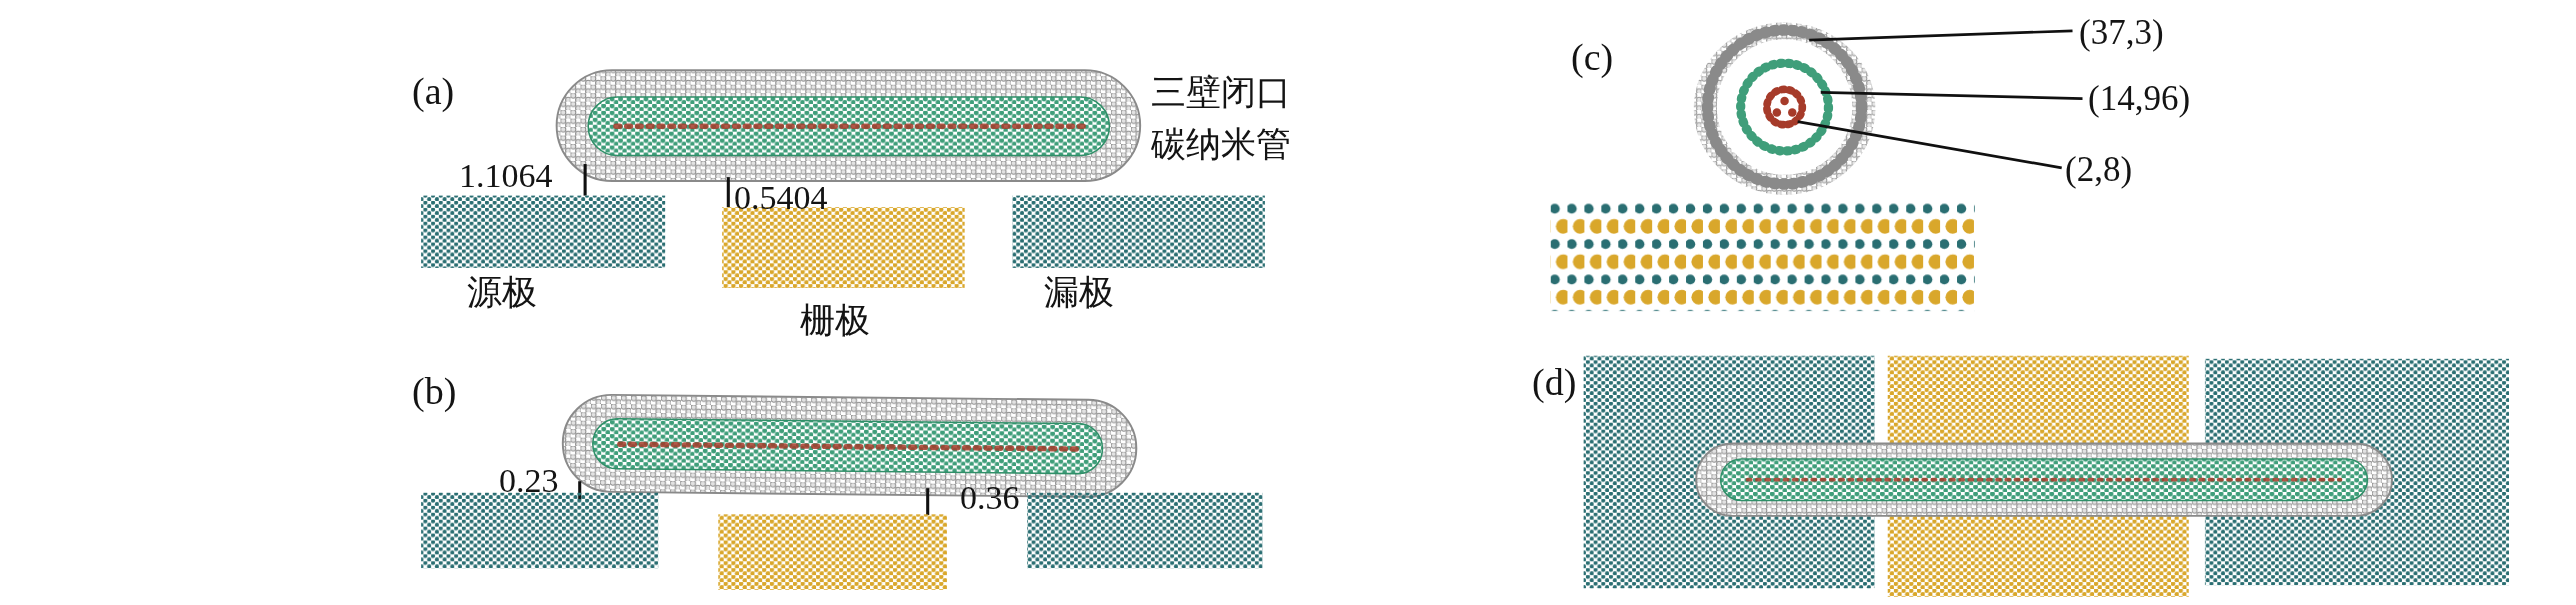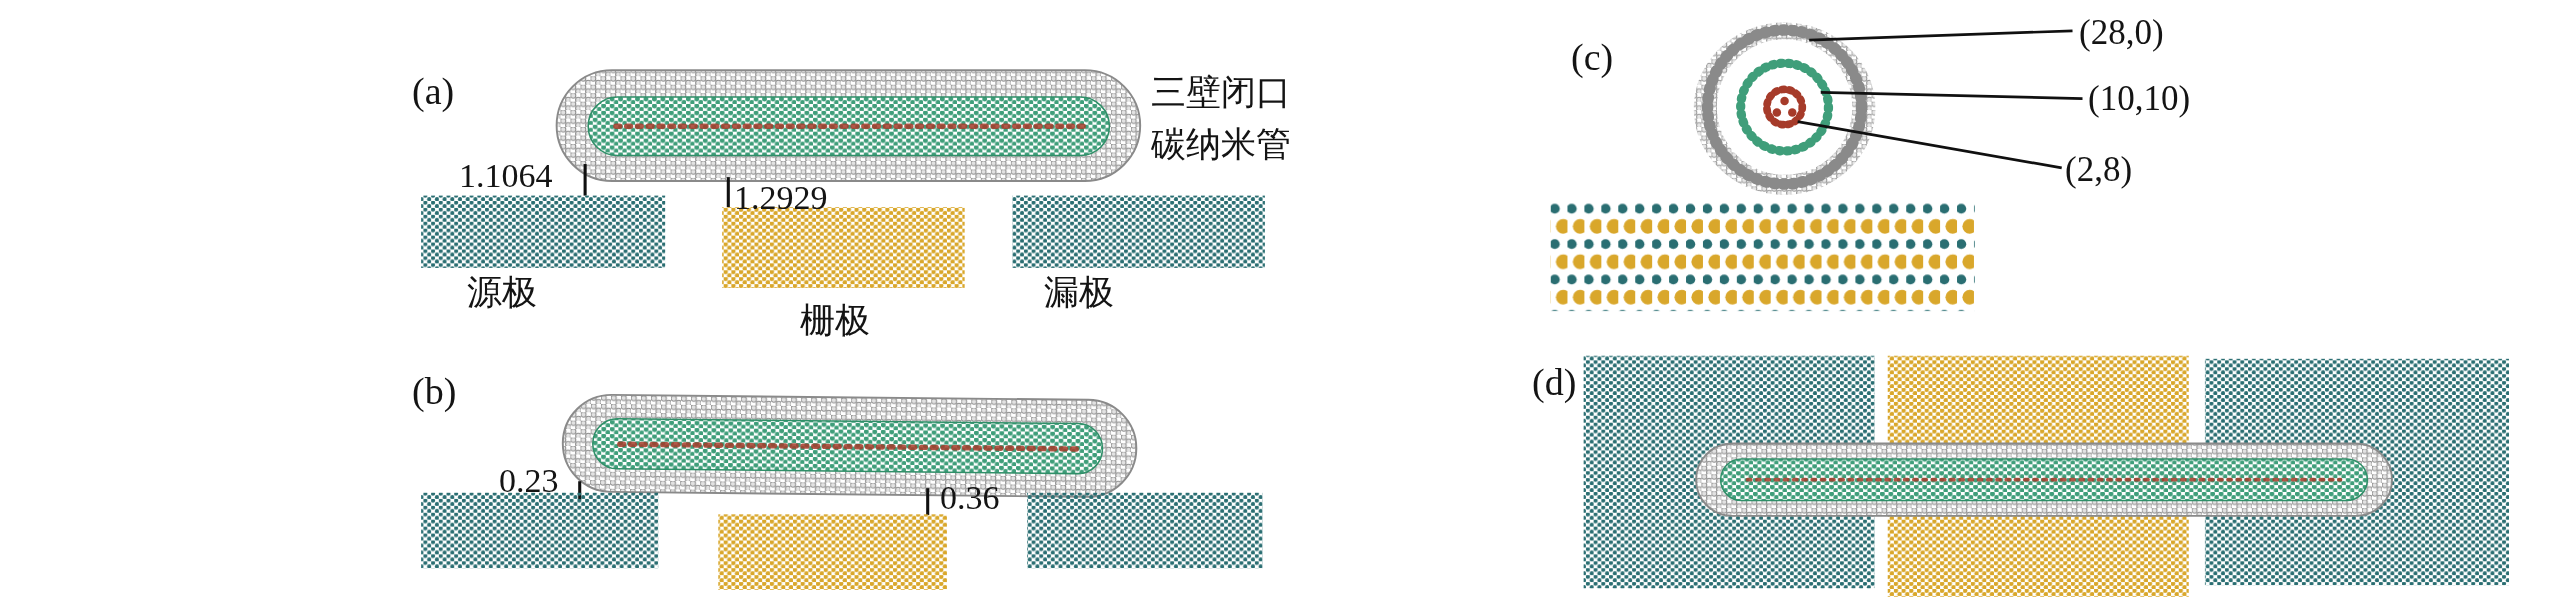--- a/index.html
+++ b/index.html
@@ -140,32 +140,32 @@
         <rect class="cap-mesh" x="2203" y="576" width="904" height="94" rx="47"></rect>
         <rect class="cap-base" x="2235" y="596" width="840" height="54" rx="27"></rect>
         <rect class="cap-green" x="2235" y="596" width="840" height="54" rx="27"></rect>
         <line class="red-dash" x1="2270" y1="623" x2="3040" y2="623" style="stroke-width:5; stroke-dasharray:4 8;"></line>
       </g>
     </g>
   </svg>
 
   <div class="lbl panel-label" style="left:412px;top:71px">(a)</div>
   <div class="lbl num-label" style="left:459px;top:157px">1.1064</div>
-  <div class="lbl num-label" style="left:734px;top:179px">1.2929</div>
+  <div class="lbl num-label" style="left:734px;top:179px">0.5404</div>
   <div class="lbl cjk-label" style="left:1151px;top:74px">三壁闭口</div>
   <div class="lbl cjk-label" style="left:1151px;top:126px">碳纳米管</div>
   <div class="lbl cjk-label centered" style="left:425px;top:274px;width:154px">源极</div>
   <div class="lbl cjk-label centered" style="left:758px;top:302px;width:154px">栅极</div>
   <div class="lbl cjk-label centered" style="left:1002px;top:274px;width:154px">漏极</div>
 
   <div class="lbl panel-label" style="left:412px;top:371px">(b)</div>
   <div class="lbl num-label" style="left:499px;top:462px">0.23</div>
-  <div class="lbl num-label" style="left:940px;top:479px">0.36</div>
+  <div class="lbl num-label" style="left:960px;top:479px">0.36</div>
 
   <div class="lbl panel-label" style="left:1571px;top:37px">(c)</div>
-  <div class="lbl ring-label" style="left:2079px;top:14px">(28,0)</div>
-  <div class="lbl ring-label" style="left:2088px;top:80px">(10,10)</div>
+  <div class="lbl ring-label" style="left:2079px;top:14px">(37,3)</div>
+  <div class="lbl ring-label" style="left:2088px;top:80px">(14,96)</div>
   <div class="lbl ring-label" style="left:2065px;top:151px">(2,8)</div>
 
   <div class="lbl panel-label" style="left:1532px;top:362px">(d)</div>
 
 </div>
 
 
 </body></html>

